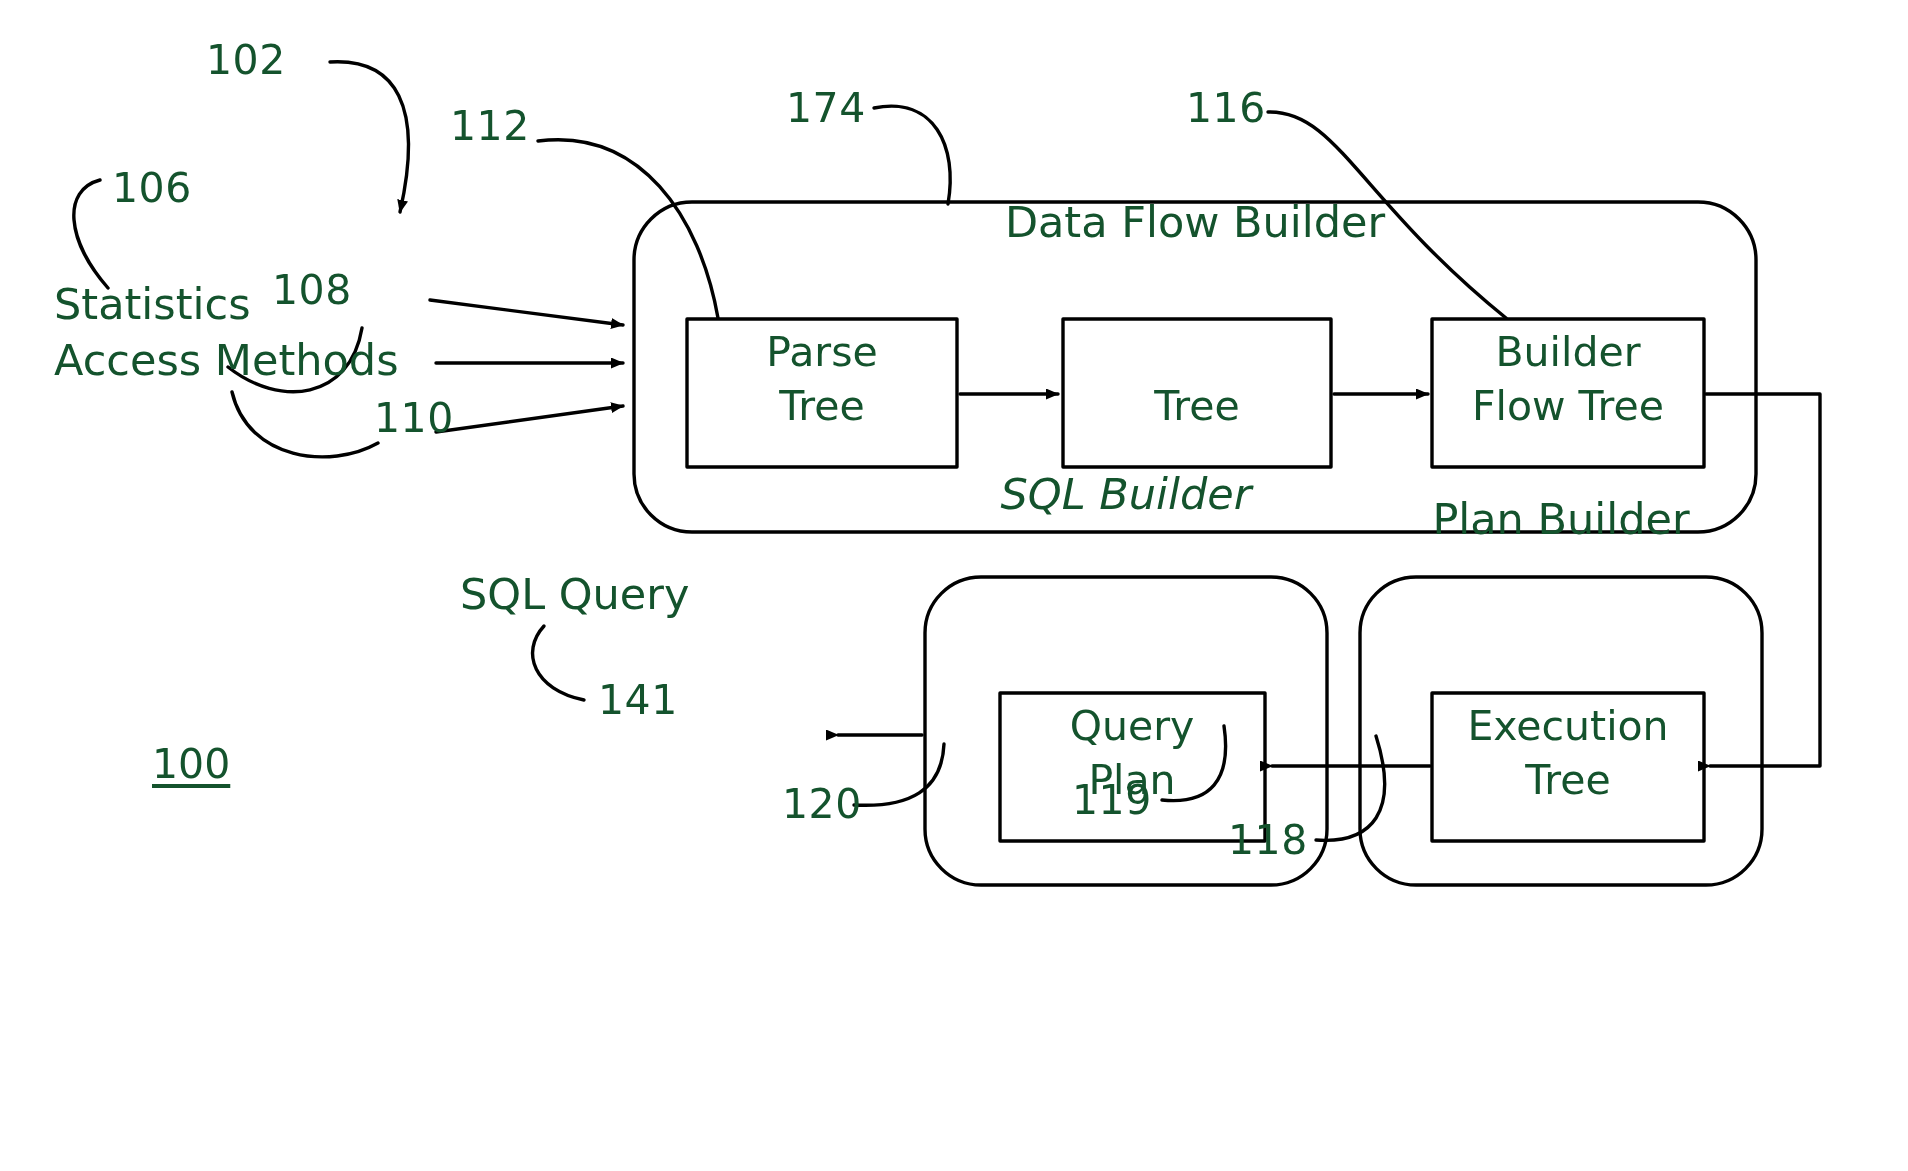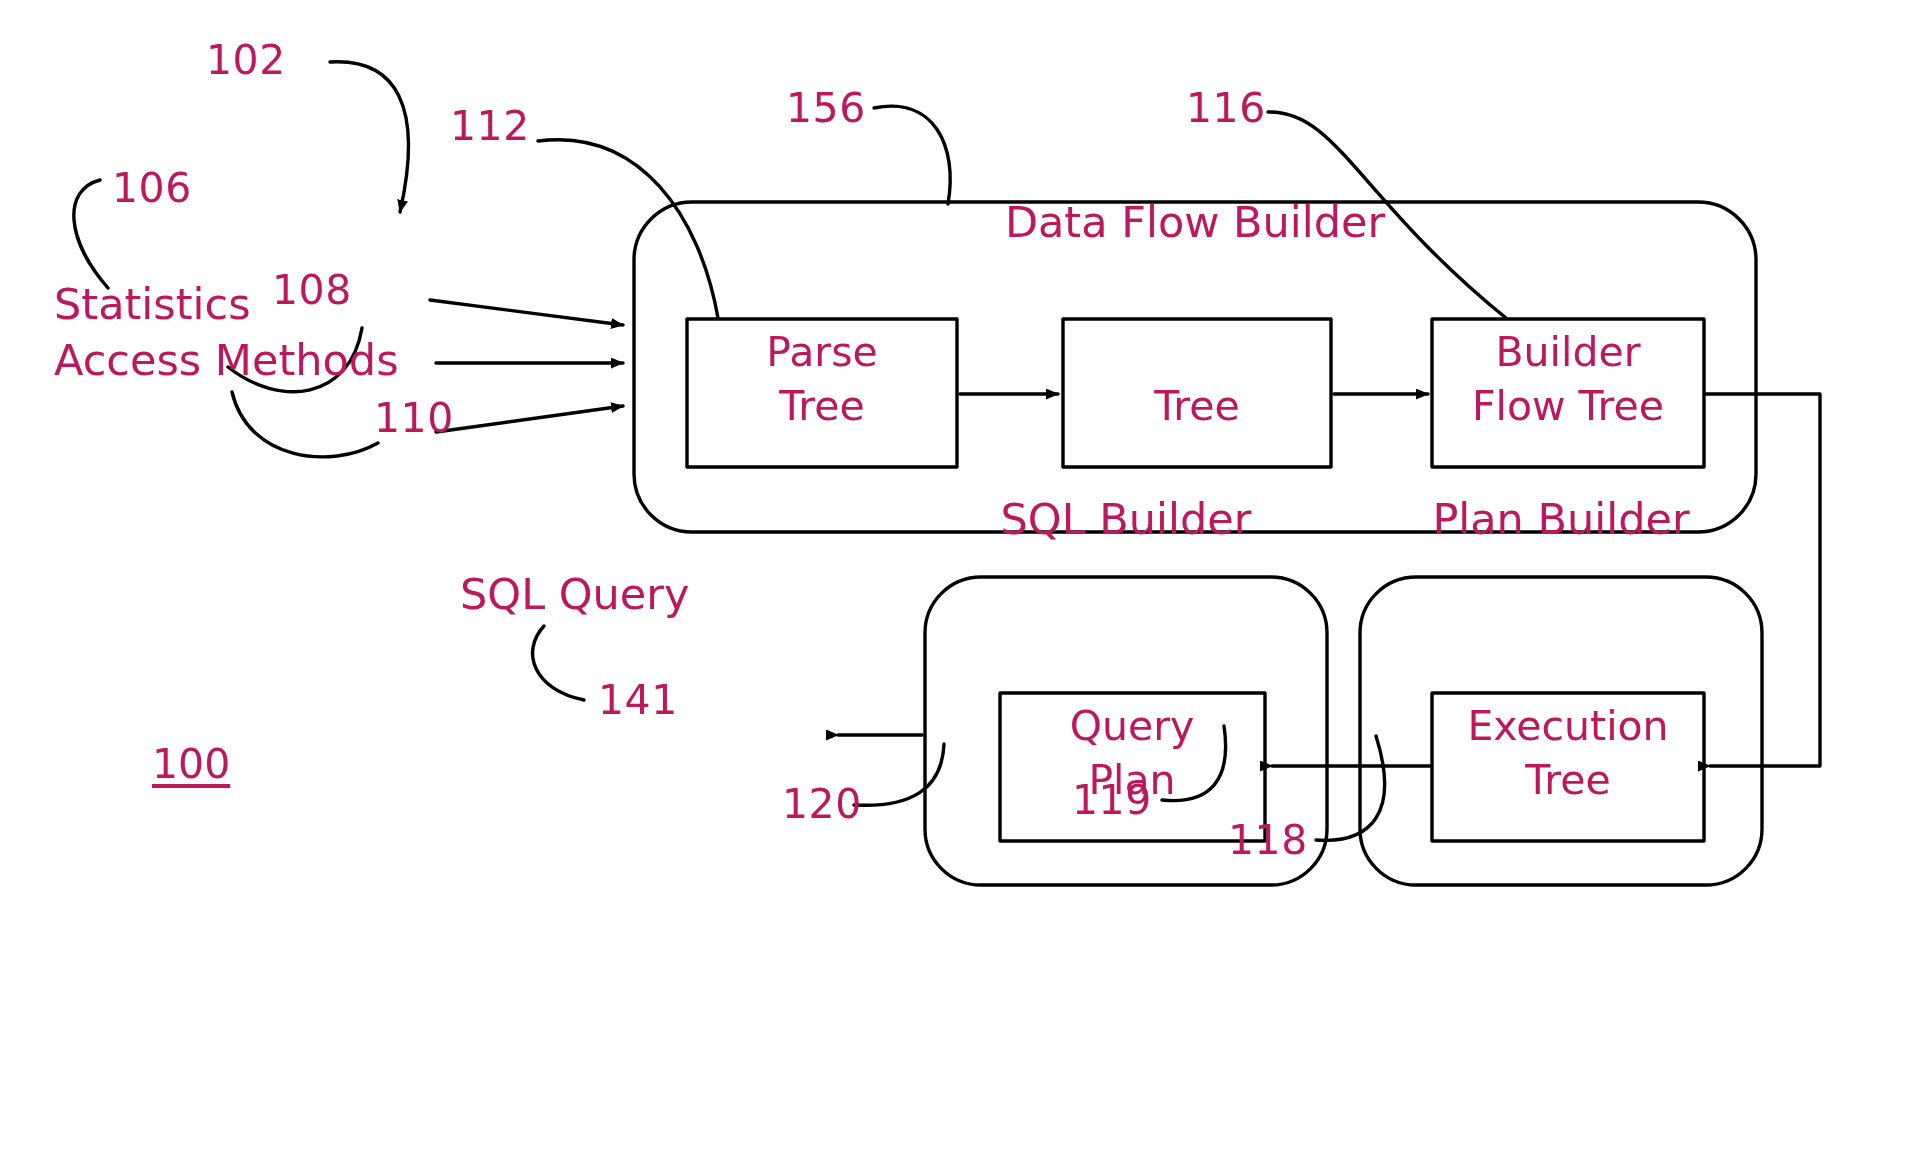--- a/index.html
+++ b/index.html
@@ -25,21 +25,21 @@
   .svg-layer {
     position: absolute;
     left: 0;
     top: 0;
     width: 1908px;
     height: 1171px;
   }
   .lbl {
     position: absolute;
     font-family: "DejaVu Sans", "Liberation Sans", sans-serif;
-    color: #be185d;
+    color: #14532d;
     white-space: pre;
     line-height: 1.12;
   }
   .ref {
     font-size: 41px;
     letter-spacing: 0.5px;
   }
   .inputtext {
     font-size: 43px;
   }
@@ -132,21 +132,21 @@
   <div class="lbl ref" style="left:206px; top:38px;">102</div>
 
   <div class="lbl ref" style="left:112px; top:122px;margin-top:44px;">106</div>
 
   <div class="lbl ref" style="left:272px; top:268px;">108</div>
 
   <div class="lbl ref" style="left:374px; top:396px;">110</div>
 
   <div class="lbl ref" style="left:450px; top:104px;">112</div>
 
-  <div class="lbl ref" style="left:786px; top:86px;">156</div>
+  <div class="lbl ref" style="left:786px; top:86px;">174</div>
 
   <div class="lbl ref" style="left:1186px; top:86px;">116</div>
 
   <div class="lbl ref" style="left:598px; top:678px;">141</div>
 
   <div class="lbl ref" style="left:782px; top:782px;">120</div>
 
   <div class="lbl ref" style="left:1072px; top:778px;">119</div>
 
   <div class="lbl ref" style="left:1228px; top:818px;">118</div>
@@ -155,21 +155,21 @@
 
 
   <div class="lbl inputtext" style="left:54px; top:280px;">Statistics</div>
 
   <div class="lbl inputtext" style="left:54px; top:336px;">Access Methods</div>
 
   <div class="lbl inputtext" style="left:460px; top:570px;">SQL Query</div>
 
   <div class="lbl grouptitle ctr" style="left:1195px; top:198px;">Data Flow Builder</div>
 
-  <div class="lbl grouptitle ctr" style="left:1126px; top:495px;">SQL Builder</div>
+  <div class="lbl grouptitle ctr" style="left:1126px; top:470px;font-style:italic;">SQL Builder</div>
 
   <div class="lbl grouptitle ctr" style="left:1561px; top:495px;">Plan Builder</div>
 
   <div class="lbl boxtext ctr" style="left:822px; top:330px;">Parse</div>
   <div class="lbl boxtext ctr" style="left:822px; top:384px;">Tree</div>
 
   <div class="lbl boxtext ctr" style="left:1197px; top:384px;">Tree</div>
 
   <div class="lbl boxtext ctr" style="left:1568px; top:330px;">Builder</div>
   <div class="lbl boxtext ctr" style="left:1568px; top:384px;">Flow Tree</div>

